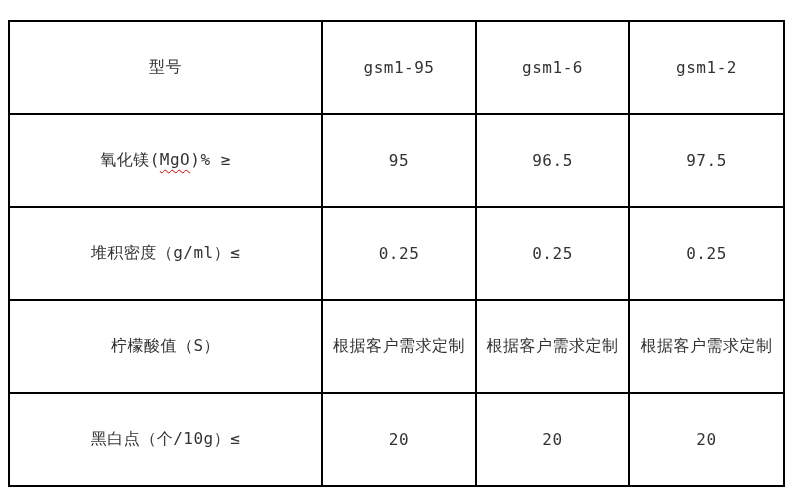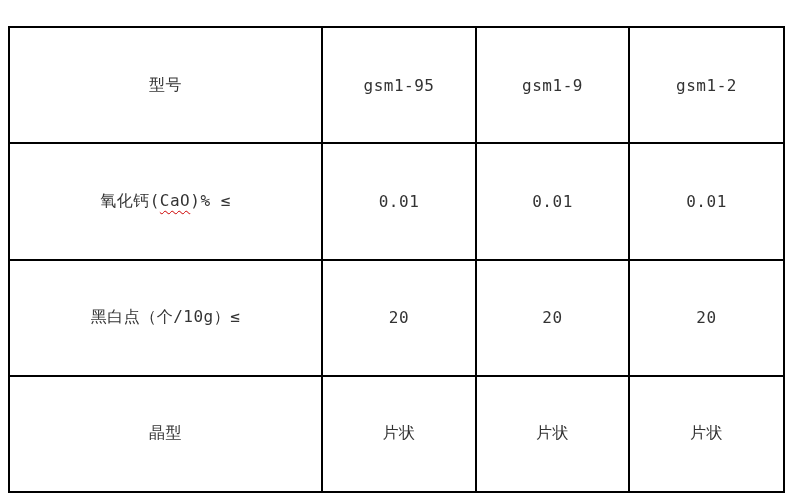--- a/index.html
+++ b/index.html
@@ -12,21 +12,21 @@
   }
   .page {
     position: relative;
     width: 791px;
     height: 500px;
     background: #ffffff;
   }
   table.spec-table {
     position: absolute;
     left: 8px;
-    top: 26px;
+    top: 20px;
     width: 775px;
     height: 467px;
     border-collapse: collapse;
     table-layout: fixed;
     font-family: "DejaVu Sans Mono", "Liberation Mono", monospace;
     font-size: 16px;
     color: var(--text-color, #333333);
     background: #ffffff;
   }
   table.spec-table td {
@@ -55,46 +55,52 @@
     <colgroup>
       <col style="width:313px">
       <col style="width:154px">
       <col style="width:153px">
       <col style="width:155px">
     </colgroup>
     <tbody>
       <tr>
         <td>型号</td>
         <td>gsm1-95</td>
-        <td>gsm1-9</td>
+        <td>gsm1-6</td>
         <td>gsm1-2</td>
       </tr>
 
-
       <tr>
-        <td><span>氧化钙(</span><span class="misspell">CaO</span><span>)% ≤</span></td>
-        <td>0.01</td>
-        <td>0.01</td>
-        <td>0.01</td>
+        <td><span>氧化镁(</span><span class="misspell">MgO</span><span>)% ≥</span></td>
+        <td>95</td>
+        <td>96.5</td>
+        <td>97.5</td>
       </tr>
 
 
 
 
+      <tr>
+        <td><span>堆积密度（g/ml）≤</span><span class="misspell"></span><span></span></td>
+        <td>0.25</td>
+        <td>0.25</td>
+        <td>0.25</td>
+      </tr>
+
+      <tr>
+        <td><span>柠檬酸值（S）</span><span class="misspell"></span><span></span></td>
+        <td>根据客户需求定制</td>
+        <td>根据客户需求定制</td>
+        <td>根据客户需求定制</td>
+      </tr>
 
 
 
       <tr>
         <td><span>黑白点（个/10g）≤</span><span class="misspell"></span><span></span></td>
         <td>20</td>
         <td>20</td>
         <td>20</td>
       </tr>
 
-      <tr>
-        <td><span>晶型</span><span class="misspell"></span><span></span></td>
-        <td>片状</td>
-        <td>片状</td>
-        <td>片状</td>
-      </tr>
     </tbody>
   </table>
 </div>
 
 </body></html>

